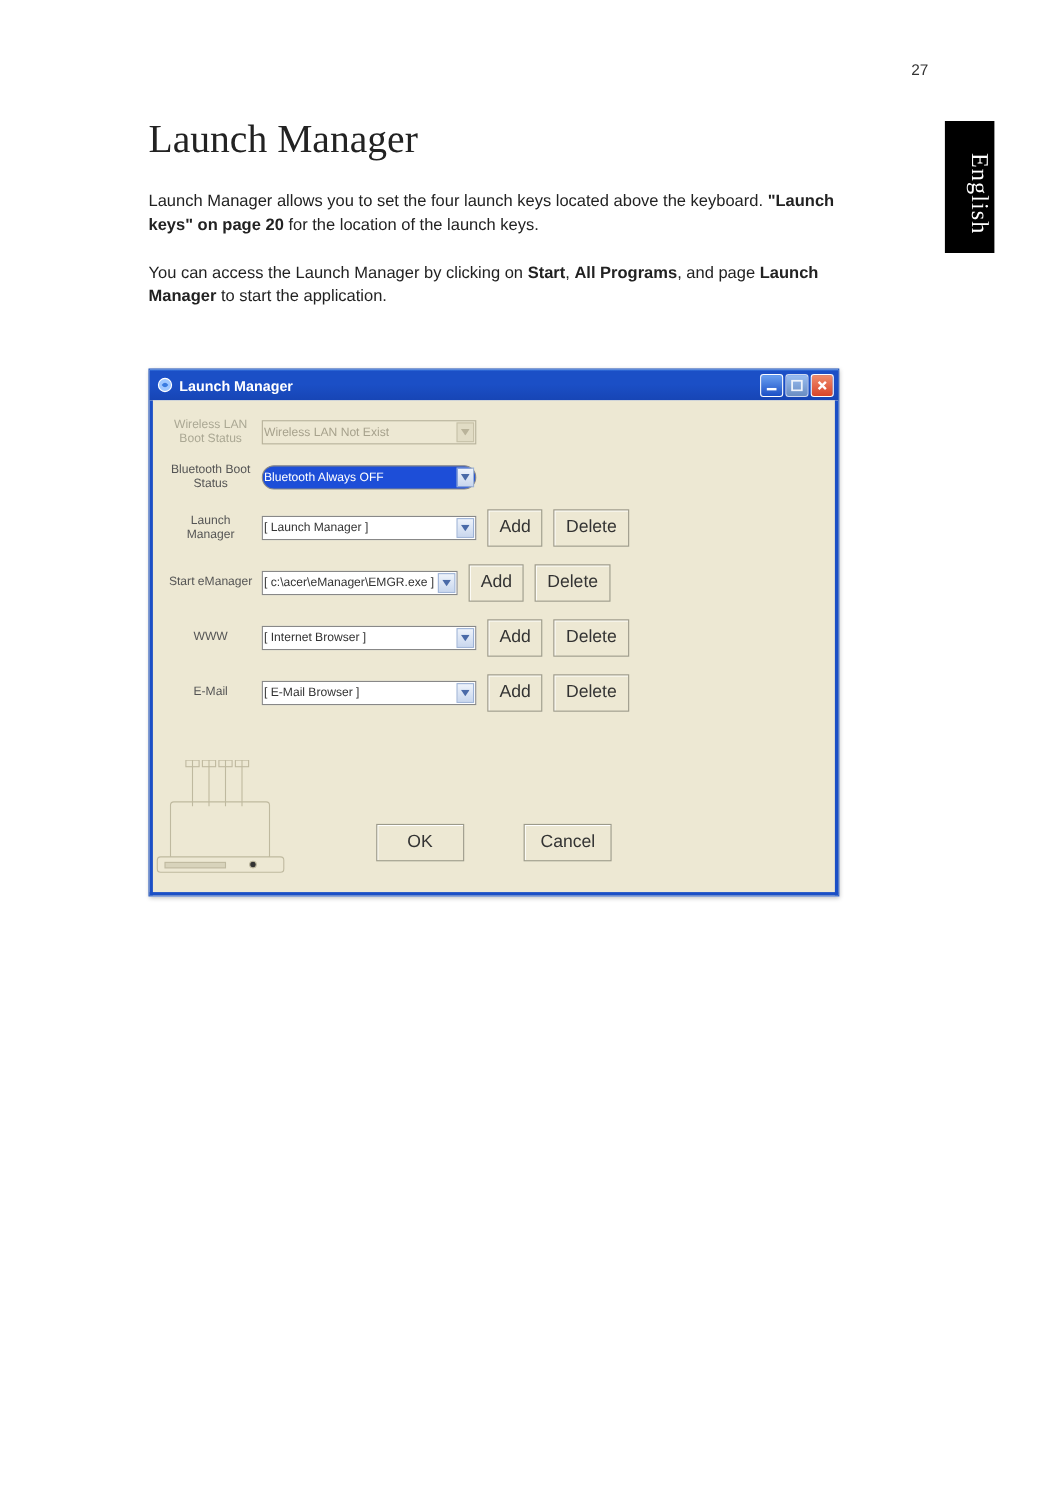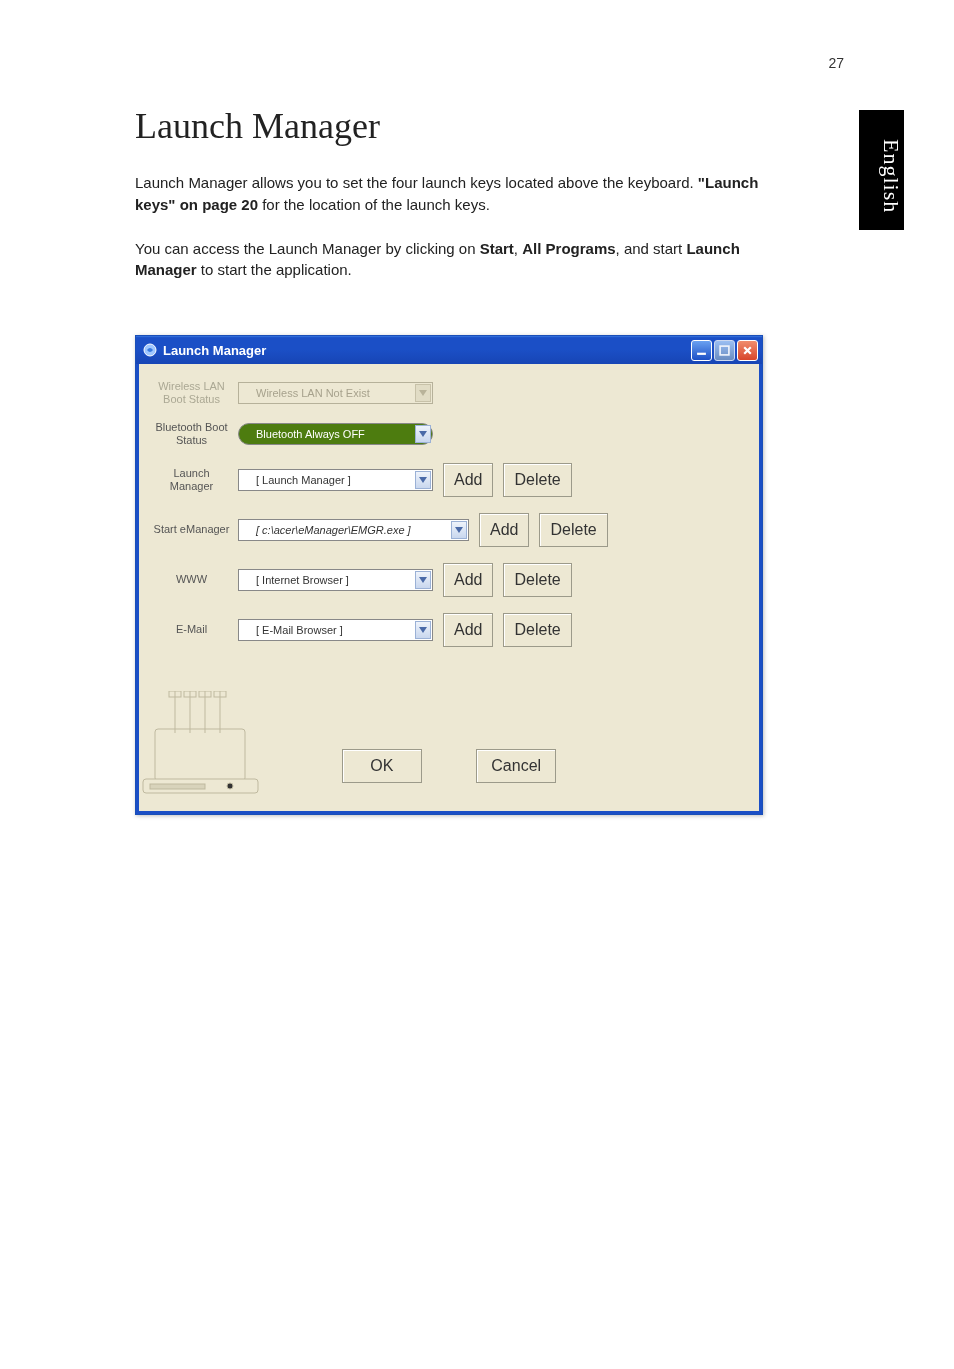--- a/index.html
+++ b/index.html
@@ -129,26 +129,26 @@
   .label.disabled { color: #aba894; }
   .combo {
     height: 22px;
     width: 195px;
     border: 1px solid #888;
     background: #fff;
     font-size: 11px;
     display: flex;
     align-items: center;
     position: relative;
-    padding-left: 17px;
+    padding-left: 1px;
     color: #333;
   }
-  .combo.wide { width: 231px; font-style: italic; }
+  .combo.wide { width: 178px; }
   .combo.disabled { background: #EDE8D3; color:#a7a28d; border-color:#b6b19a;}
-  .combo.sel { background:#4d7c0f; color:#fff;border-radius:11px; }
+  .combo.sel { background:#1d4ed8; color:#fff;border-radius:11px; }
   .combo .arrow {
     position: absolute; right: 1px; top: 1px;
     width: 16px; height: 18px;
     background: linear-gradient(to bottom,#eef3fb,#c9d7ee);
     border: 1px solid #9bb1d6;
     display:flex; align-items:center; justify-content:center;
   }
   .combo.disabled .arrow { background:#e1dcc5; border-color:#c7c1a8; }
   .combo .arrow svg { width:8px; height:6px; }
   .btn {
@@ -181,21 +181,21 @@
 <div class="side-tab">English</div>
 
 <div class="content">
   <h1>Launch Manager</h1>
 
   <p class="para">
     <span>Launch Manager allows you to set the four launch keys located above the keyboard. </span><span class="bold">"Launch keys" on page 20</span><span> for the location of the launch keys.</span>
   </p>
 
   <p class="para">
-    <span>You can access the Launch Manager by clicking on </span><span class="bold">Start</span><span>, </span><span class="bold">All Programs</span><span>, and start </span><span class="bold">Launch Manager</span><span> to start the application.</span>
+    <span>You can access the Launch Manager by clicking on </span><span class="bold">Start</span><span>, </span><span class="bold">All Programs</span><span>, and page </span><span class="bold">Launch Manager</span><span> to start the application.</span>
   </p>
 
   <div class="win">
     <div class="titlebar">
       <span class="title-icon">
         <svg viewBox="0 0 16 16">
             <circle cx="8" cy="8" r="6" fill="#9fc7ff" stroke="#fff" stroke-width="1"></circle>
             <path d="M5 8 Q8 4 11 8 Q8 12 5 8" fill="#3a7be0"></path>
           </svg>
       </span>

